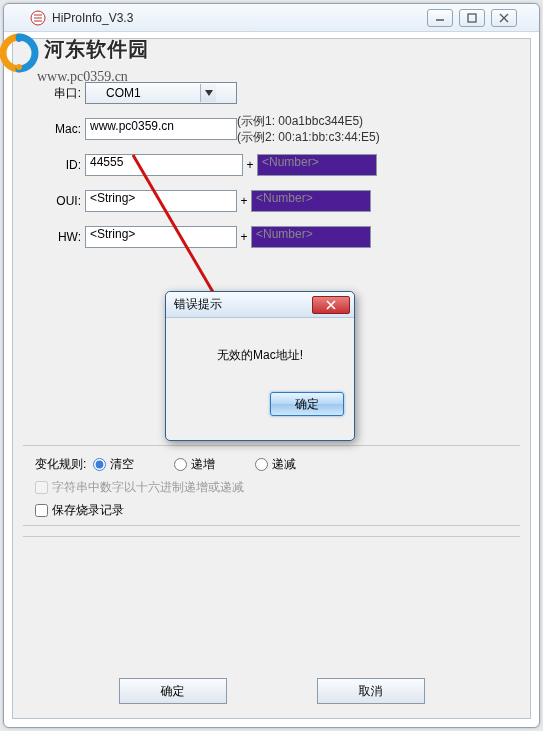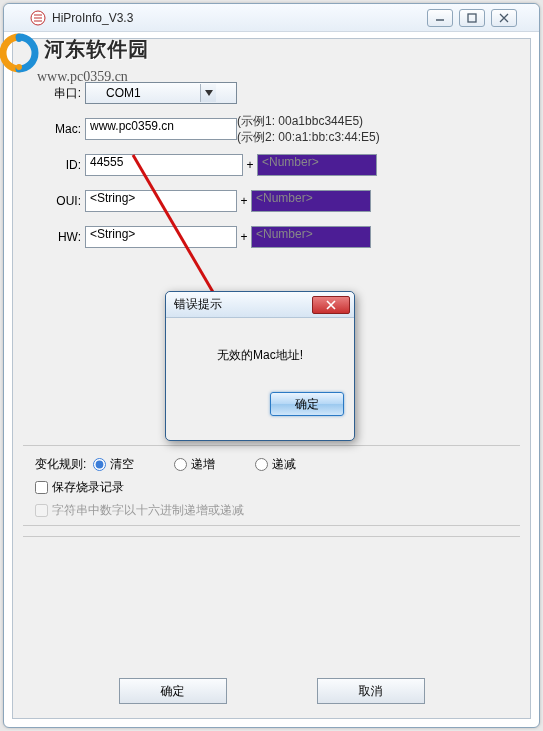--- a/index.html
+++ b/index.html
@@ -147,27 +147,27 @@
         <label class="ritem">
             <input type="radio" name="rule" style="">
             <span>递增</span>
           </label>
         <label class="ritem">
             <input type="radio" name="rule" style="">
             <span>递减</span>
           </label>
       </div>
 
+      <label class="chk-row disabled">
+          <input type="checkbox" disabled="" style="">
+          <span>字符串中数字以十六进制递增或递减</span>
+        </label>
       <label class="chk-row">
           <input type="checkbox" style="">
           <span>保存烧录记录</span>
-        </label>
-      <label class="chk-row disabled">
-          <input type="checkbox" disabled="" style="">
-          <span>字符串中数字以十六进制递增或递减</span>
         </label>
 
       <div class="sep"></div>
 
 
       <div class="sep"></div>
     </div>
 
     <div class="btn-row">
       <div class="btn">

